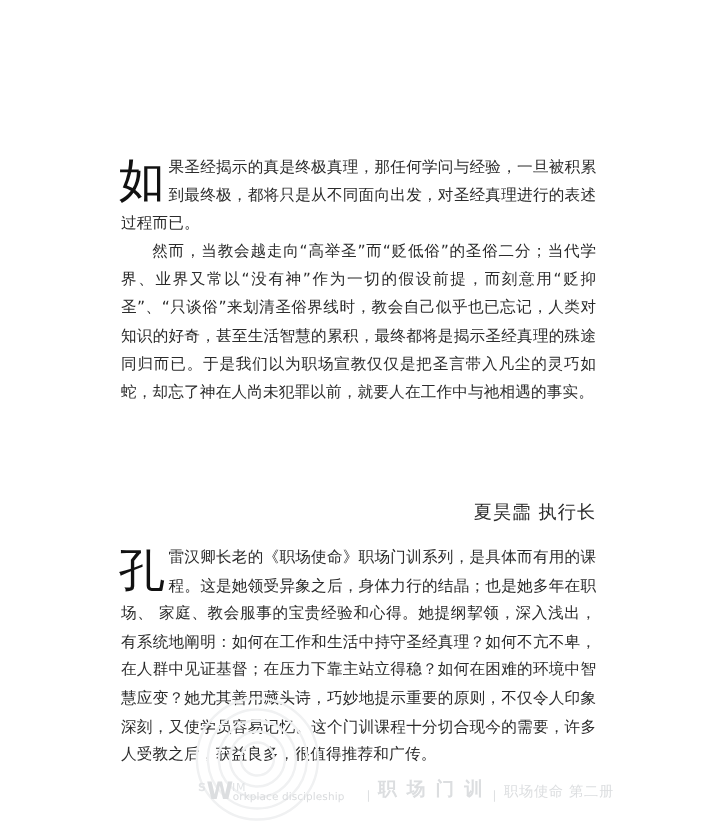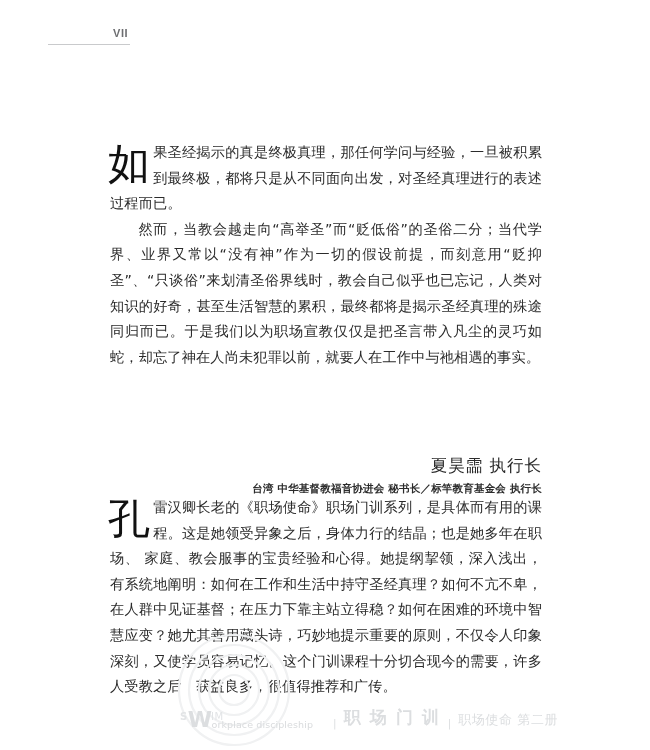--- a/index.html
+++ b/index.html
@@ -222,34 +222,29 @@
     color: #dcdee0;
     position: relative;
     top: -1px;
   }
 </style>
 </head>
 <body>
 
 <div class="page">
 
-  <div class="running-head">
-    <div class="folio">VII</div>
-    <div class="folio-rule"></div>
-  </div>
 
 
   <div class="body-col">
     <p class="para dropcap-para"><span class="dropcap">如</span><span>果圣经揭示的真是终极真理，那任何学问与经验，一旦被积累到最终极，都将只是从不同面向出发，对圣经真理进行的表述过程而已。</span></p>
     <p class="para indent">然而，当教会越走向“高举圣”而“贬低俗”的圣俗二分；当代学界、业界又常以“没有神”作为一切的假设前提，而刻意用“贬抑圣”、“只谈俗”来划清圣俗界线时，教会自己似乎也已忘记，人类对知识的好奇，甚至生活智慧的累积，最终都将是揭示圣经真理的殊途同归而已。于是我们以为职场宣教仅仅是把圣言带入凡尘的灵巧如蛇，却忘了神在人尚未犯罪以前，就要人在工作中与祂相遇的事实。</p>
   </div>
 
   <div class="signature">
     <div class="sig-name">夏昊霝 执行长</div>
-    <div class="sig-title">台湾 中华基督教福音协进会  秘书长／标竿教育基金会  执行长</div>
   </div>
 
   <div class="body-col-2">
     <p class="para dropcap-para"><span class="dropcap">孔</span><span>雷汉卿长老的《职场使命》职场门训系列，是具体而有用的课程。这是她领受异象之后，身体力行的结晶；也是她多年在职场、 家庭、教会服事的宝贵经验和心得。她提纲挈领，深入浅出，有系统地阐明：如何在工作和生活中持守圣经真理？如何不亢不卑，在人群中见证基督；在压力下靠主站立得稳？如何在困难的环境中智慧应变？她尤其善用藏头诗，巧妙地提示重要的原则，不仅令人印象深刻，又使学员容易记忆。这个门训课程十分切合现今的需要，许多人受教之后，获益良多，很值得推荐和广传。</span></p>
   </div>
 
   <div class="footer">
     <svg class="wm-rings" viewBox="0 0 116 116">
       <g fill="none" stroke="#f0f1f2" stroke-width="2.2">
         <circle cx="58" cy="58" r="55"></circle>

